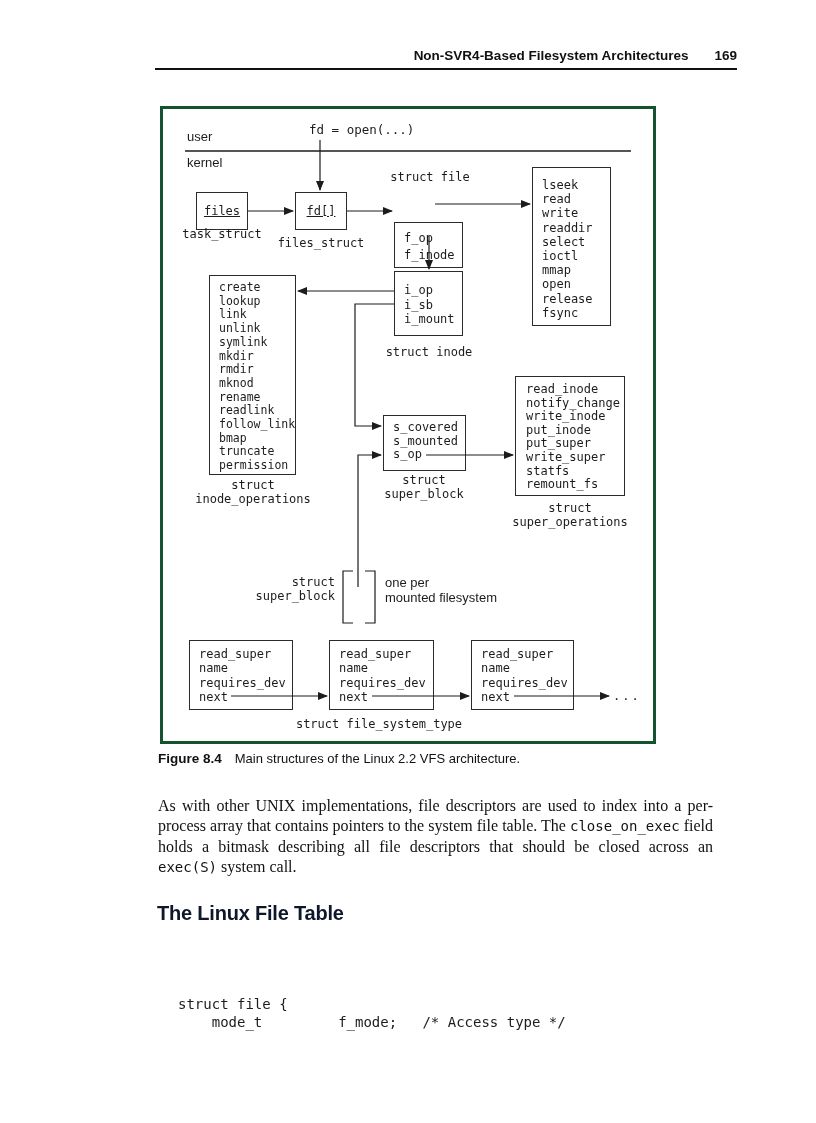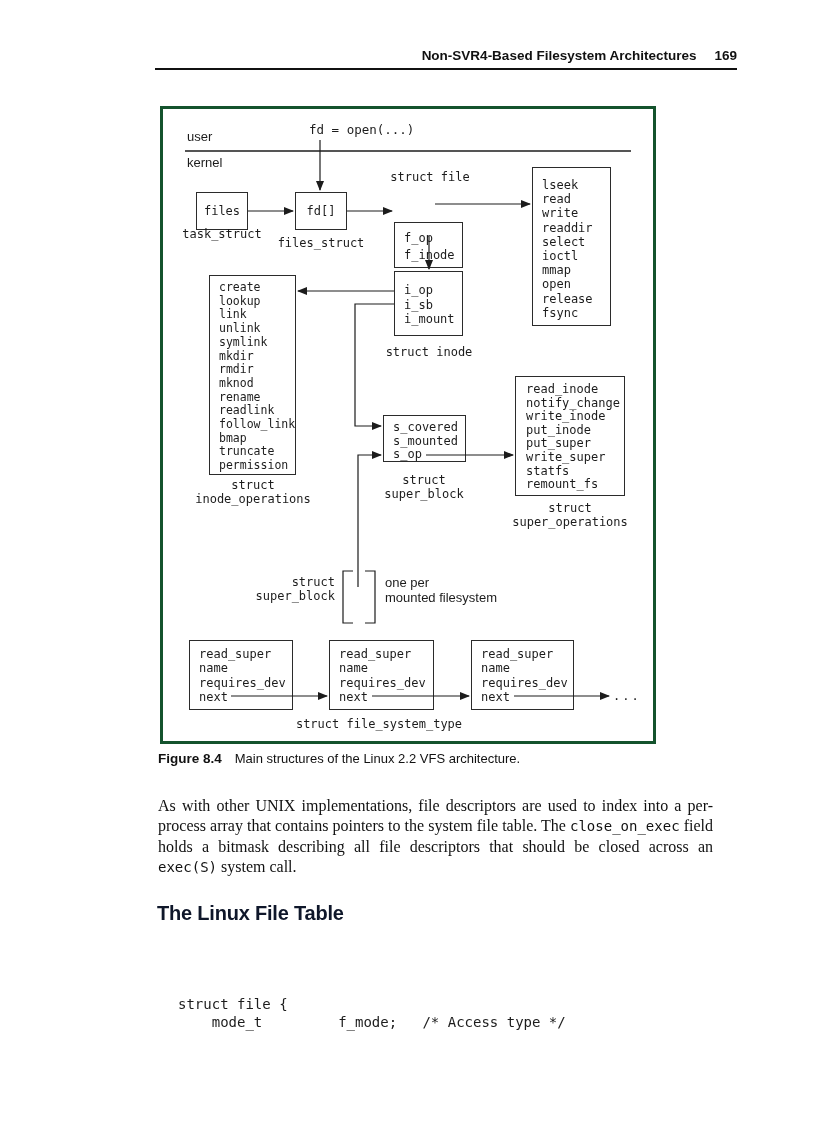--- a/index.html
+++ b/index.html
@@ -6,31 +6,31 @@
   html,body { background:#e8e8e8; }
   .page {
     position:relative; width:816px; height:1123px; margin:0 auto;
     background:#ffffff; color:#1a1a1a; overflow:hidden;
     font-family:"Liberation Sans", sans-serif;
   }
   
   .running-head {
     position:absolute; top:48px; right:79px;
     font:bold 13.5px/16px "Liberation Sans", sans-serif; color:#111;
-    display:flex; gap:18px; align-items:baseline;
+    display:flex; gap:26px; align-items:baseline;
   }
   .head-rule { position:absolute; left:155px; top:68px; width:582px; height:2px; background:#111; }
 
   
   .fig { position:absolute; left:160px; top:106px; width:496px; height:638px; border:3px solid #14532d; }
   .fig .abs { position:absolute; }
   .dtext { font:12px/14px "DejaVu Sans Mono", monospace; color:#1c1c1c; white-space:pre; }
   .slabel{ font:13px/15px "Liberation Sans", sans-serif; color:#1c1c1c; }
   .dbox  { border:1px solid #2b2b2b; background:#fff; }
-  .cbox  { display:flex; align-items:center; justify-content:center; }
+  .cbox  { display:flex; align-items:center; justify-content:center;text-decoration:underline; }
   .dcap  { text-align:center; }
   svg.wires { position:absolute; left:0; top:0; width:496px; height:638px; pointer-events:none; }
 
   
   .fig-caption { position:absolute; left:158px; top:751px; font:13px/16px "Liberation Sans", sans-serif; color:#111; }
   .fig-caption b { font-size:13.5px; margin-right:13px; }
   .body-p {
     position:absolute; font:16px/20.4px "Liberation Serif", serif; color:#111;
     text-align:justify; text-align-last:left;
   }
@@ -92,21 +92,21 @@
 mknod
 rename
 readlink
 follow_link
 bmap
 truncate
 permission</pre>
     <pre class="abs dtext dcap" style="left:30px; top:369px; width:120px;">struct
 inode_operations</pre>
 
-    <pre class="abs dbox dtext" style="left:220px; top:306px; width:83px; height:47px; padding:5px 0 0 9px; line-height:13.7px;">s_covered
+    <pre class="abs dbox dtext" style="left:220px; top:306px; width:83px; height:56px; padding:5px 0 0 9px; line-height:13.7px;">s_covered
 s_mounted
 s_op</pre>
     <pre class="abs dtext dcap" style="left:201px; top:364px; width:120px;">struct
 super_block</pre>
 
     <pre class="abs dbox dtext" style="left:352px; top:267px; width:110px; height:120px; padding:6px 0 0 10px; line-height:13.6px;">read_inode
 notify_change
 write_inode
 put_inode
 put_super

